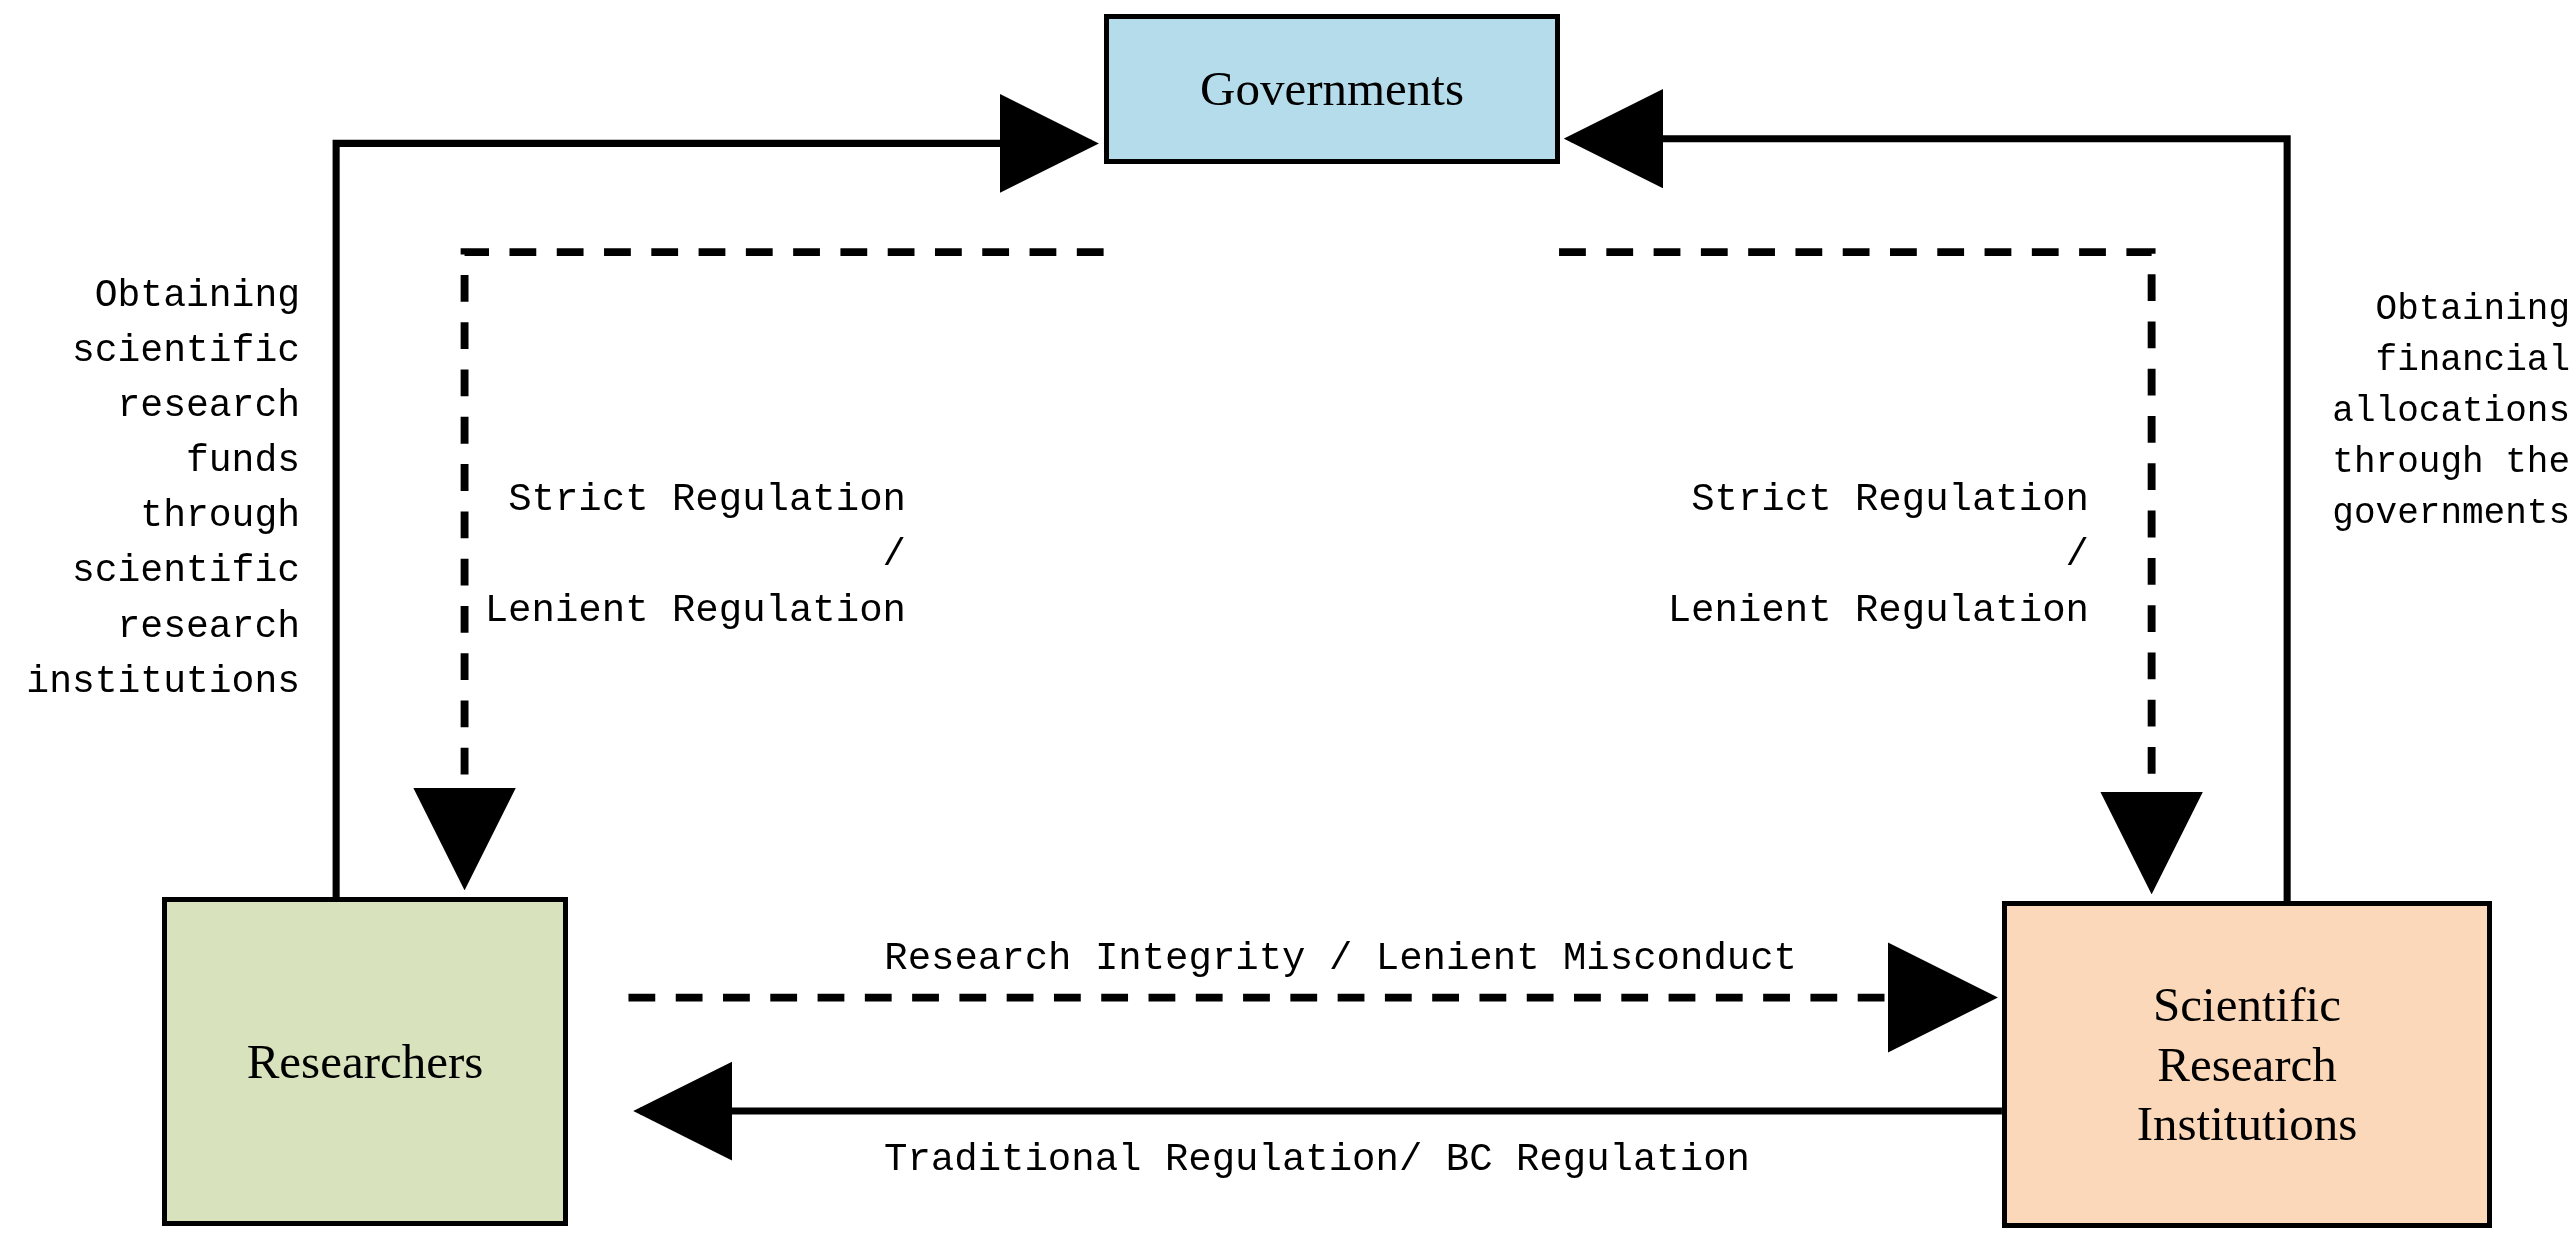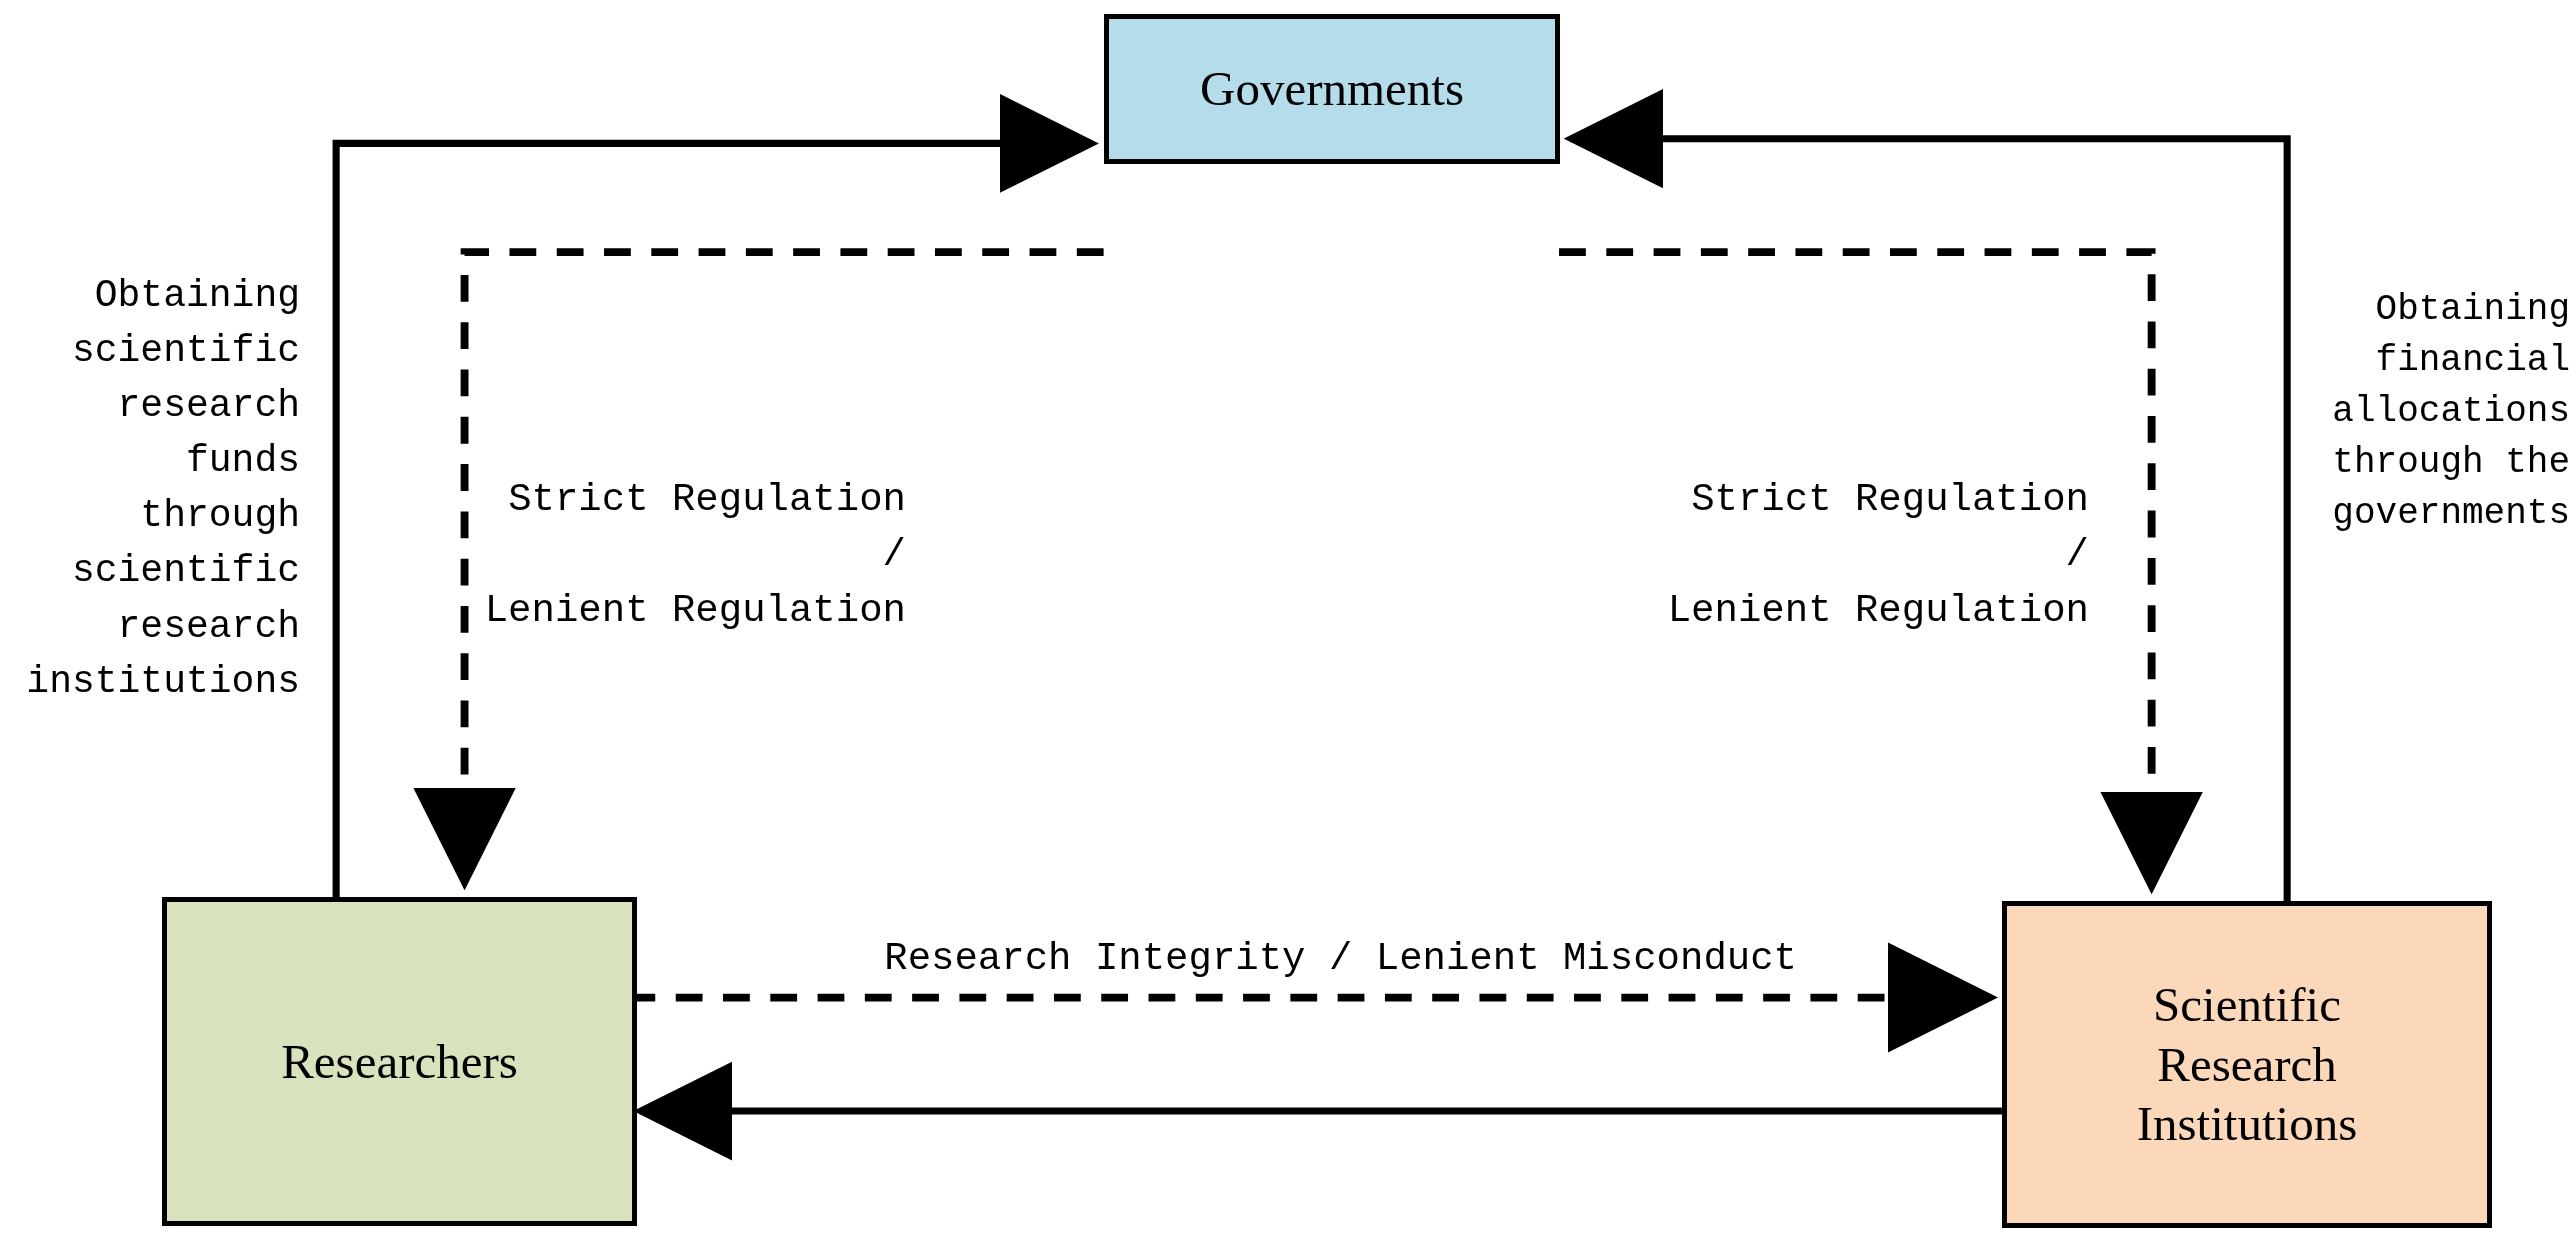--- a/index.html
+++ b/index.html
@@ -49,21 +49,21 @@
   #node-governments {
     left: 1104px;
     top: 14px;
     width: 456px;
     height: 150px;
     font-size: 49px;
   }
   #node-researchers {
     left: 162px;
     top: 897px;
-    width: 475px;
+    width: 406px;
     height: 329px;
     font-size: 49px;
   }
   #node-institutions {
     left: 2002px;
     top: 901px;
     width: 490px;
     height: 327px;
     font-size: 49px;
   }
@@ -190,15 +190,16 @@
 /
 Lenient Regulation</div>
 
   <div class="edge-label" id="label-right-regulation">Strict Regulation
 /
 Lenient Regulation</div>
 
 
   <div class="edge-label" id="label-integrity">Research Integrity / Lenient Misconduct</div>
 
+  <div class="edge-label" id="label-traditional">Traditional Regulation/ BC Regulation</div>
 
 </div>
 
 
 </body></html>

